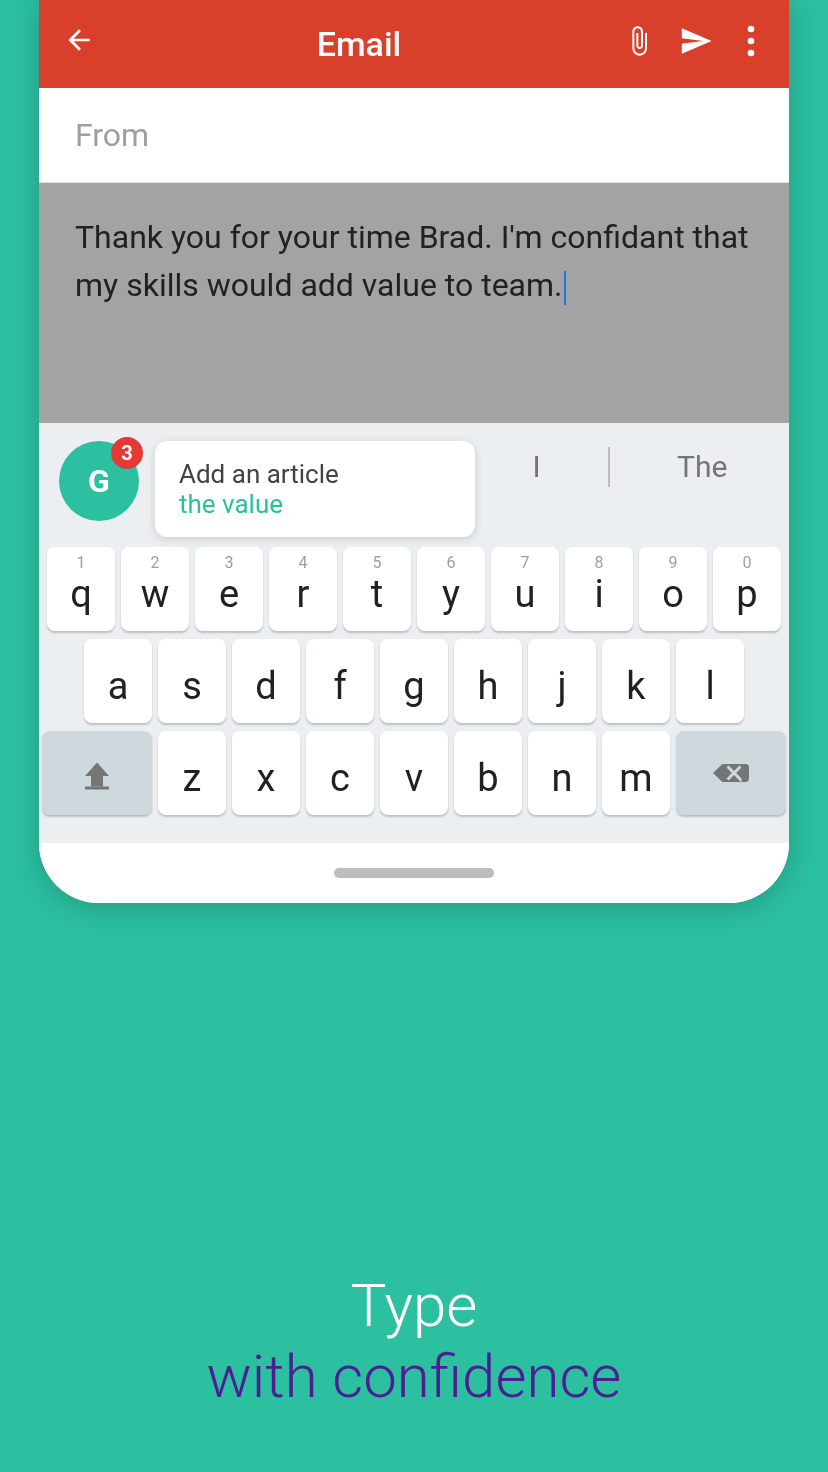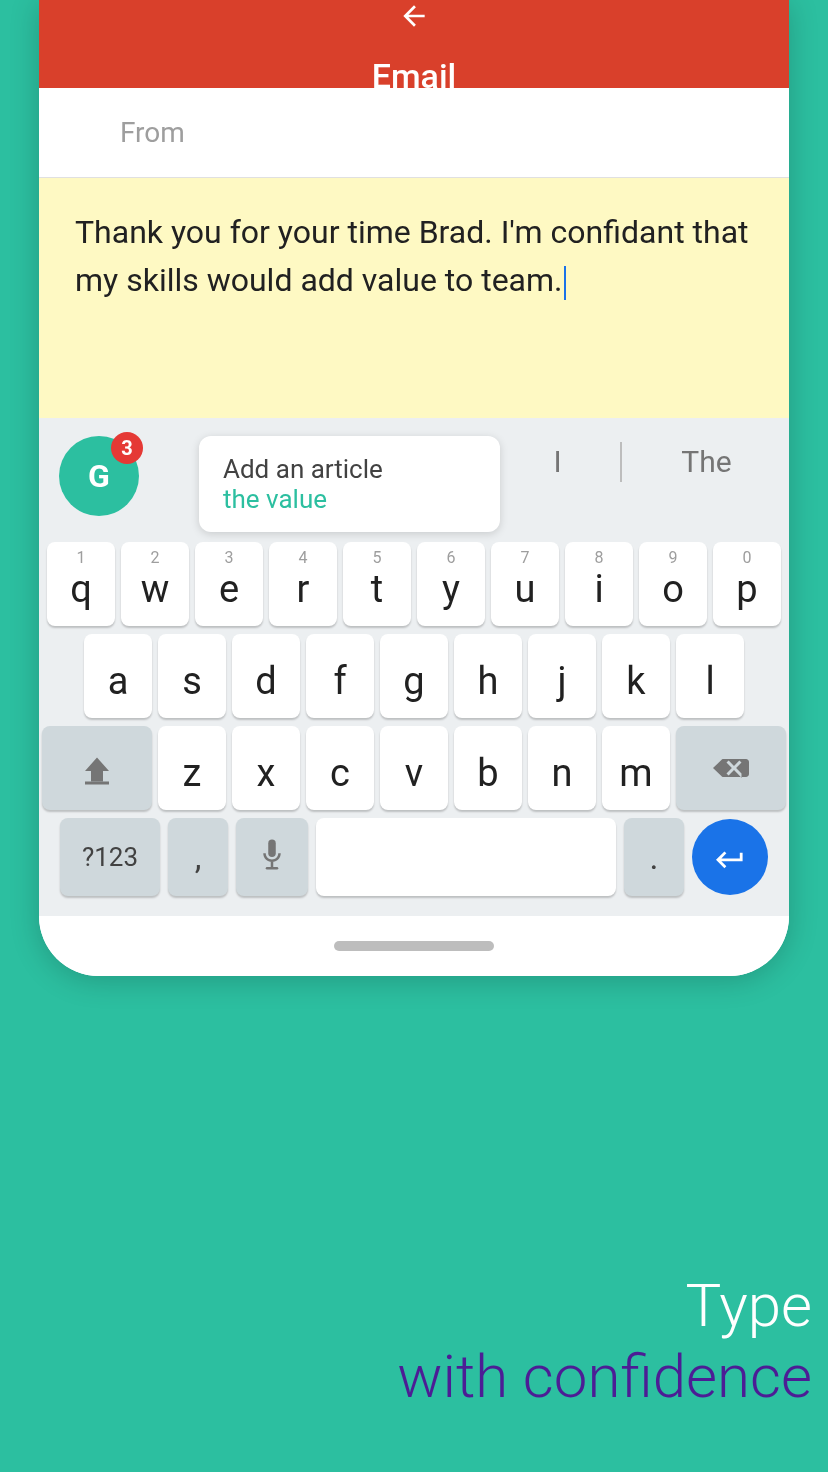--- a/index.html
+++ b/index.html
@@ -34,21 +34,20 @@
     }
 
     
     .top-bar {
       background: #d9402b;
       height: 88px;
       display: flex;
       align-items: center;
       padding: 0 24px;
       gap: 16px;
-      flex-direction: column;
     }
     .top-bar-back {
       color: white;
       font-size: 32px;
       cursor: pointer;
       flex: 0 0 auto;
     }
     .top-bar-title {
       color: white;
       font-size: 34px;
@@ -70,33 +69,32 @@
     
     .from-row {
       display: flex;
       align-items: center;
       padding: 28px 36px;
       border-bottom: 1px solid #e0e0e0;
       background: white;
     }
     .from-label {
       color: #9e9e9e;
-      font-size: 28px;
+      font-size: 32px;
       width: 120px;
       flex-shrink: 0;
-      margin-left: 45px;
     }
     .from-value {
       color: #212121;
       font-size: 28px;
     }
 
     
     .email-body {
-      background: #fef9c3;
+      background: #a3a3a3;
       padding: 30px 36px;
       min-height: 240px;
     }
     .email-text {
       font-size: 32px;
       color: #212121;
       line-height: 1.5;
     }
     .cursor-bar {
       display: inline-block;
@@ -151,21 +149,20 @@
     }
 
     
     .suggestion-bubble {
       background: white;
       border-radius: 12px;
       padding: 18px 24px;
       box-shadow: 0 2px 8px rgba(0,0,0,0.15);
       flex: 1;
       max-width: 320px;
-      margin-left: 44px;
     }
     .suggestion-title {
       font-size: 26px;
       color: #424242;
     }
     .suggestion-highlight {
       color: #2cbfa0;
       font-size: 26px;
     }
 
@@ -332,22 +329,22 @@
       width: 160px;
       height: 10px;
       background: #bdbdbd;
       border-radius: 5px;
     }
 
     
     .bottom-text {
       position: absolute;
       bottom: 60px;
-      left: 0; right: 16px;
-      text-align: right;
+      left: 0; right: 0;
+      text-align: center;
     }
     .bottom-text-line1 {
       font-size: 60px;
       color: white;
       font-weight: 300;
     }
     .bottom-text-line2 {
       font-size: 60px;
       color: #4c1d95;
       font-weight: 300;
@@ -525,39 +522,20 @@
       <div class="key">
           <span class="key-letter">m</span>
         </div>
       <div class="key key-backspace">
         <svg width="36" height="28" viewBox="0 0 24 18" fill="#757575">
             <path d="M22 3H7c-.69 0-1.23.35-1.59.88L0 9l5.41 5.11c.36.53.9.89 1.59.89h15c1.1 0 2-.9 2-2V5c0-1.1-.9-2-2-2zm-3 12.59L17.59 14 14 10.41 10.41 14 9 12.59 12.59 9 9 5.41 10.41 4 14 7.59 17.59 4 19 5.41 15.41 9 19 12.59z"></path>
           </svg>
       </div>
     </div>
 
-    <div class="bottom-row">
-      <div class="key-123">?123</div>
-      <div class="key-comma">,</div>
-      <div class="key-mic">
-        <svg width="30" height="36" viewBox="0 0 24 28" fill="#757575">
-          <rect x="9" y="0" width="6" height="14" rx="3" fill="#757575"></rect>
-          <path d="M5 11c0 3.87 3.13 7 7 7s7-3.13 7-7H17c0 2.76-2.24 5-5 5s-5-2.24-5-5H5z"></path>
-          <rect x="11" y="18" width="2" height="4" fill="#757575"></rect>
-          <rect x="7" y="22" width="10" height="2" rx="1" fill="#757575"></rect>
-        </svg>
-      </div>
-      <div class="key-space"></div>
-      <div class="key-period">.</div>
-      <div class="key-enter">
-        <svg width="34" height="28" viewBox="0 0 24 20" fill="white">
-          <path d="M19 7v4H5.83l3.58-3.59L8 6l-6 6 6 6 1.41-1.41L5.83 13H21V7z"></path>
-        </svg>
-      </div>
-    </div>
   </div>
 
   <div class="home-indicator">
     <div class="home-pill"></div>
   </div>
 
 </div>
 
 <div class="bottom-text">
   <div class="bottom-text-line1">Type</div>

